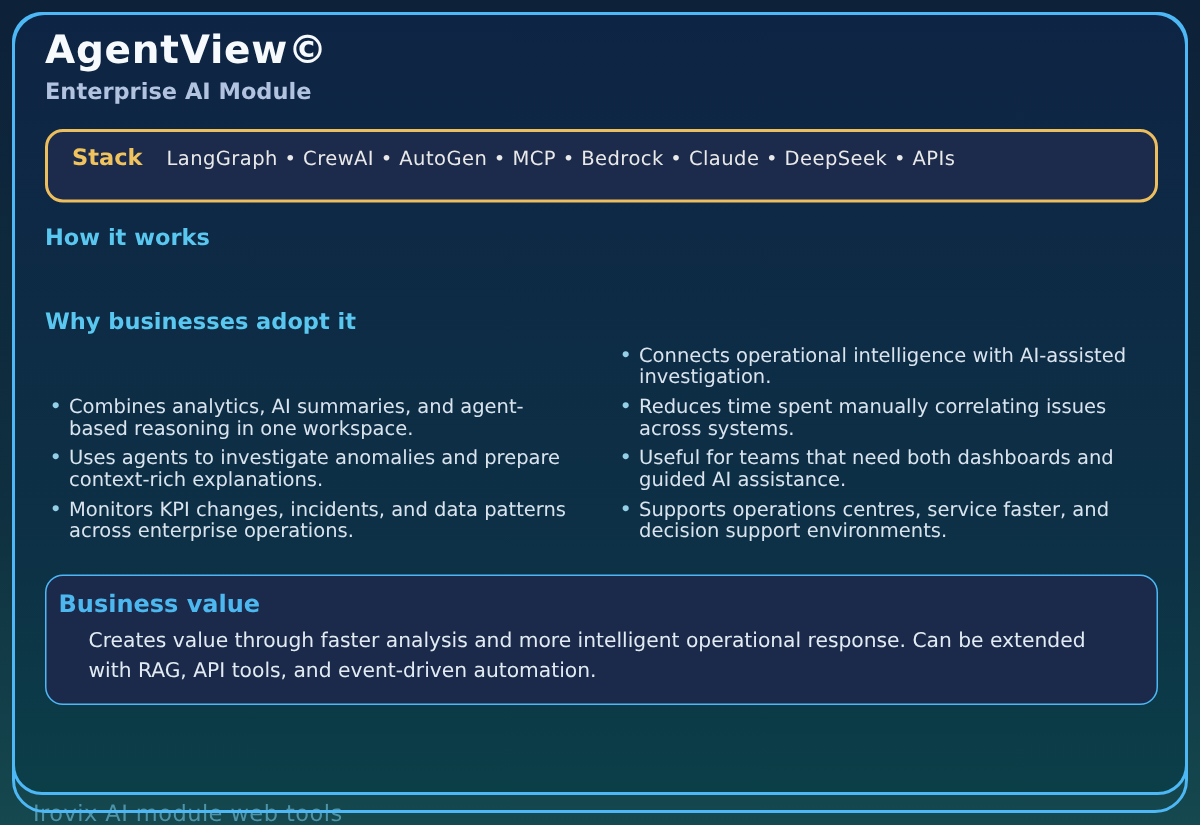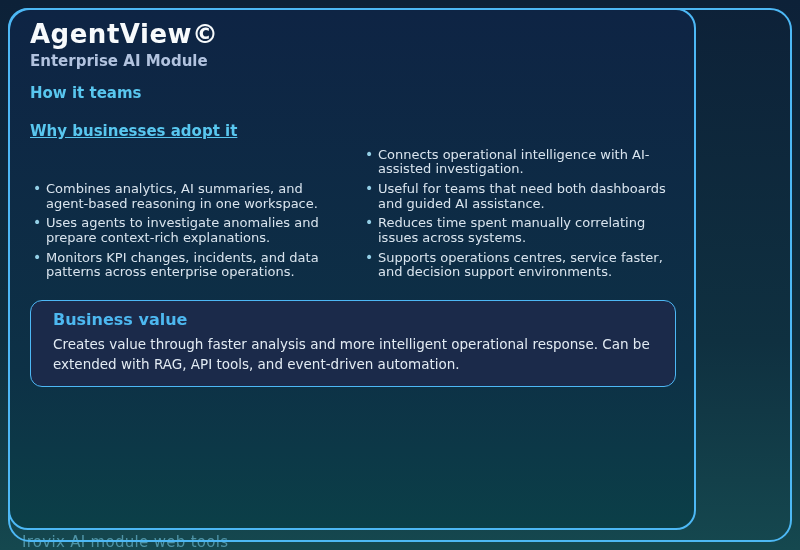--- a/index.html
+++ b/index.html
@@ -13,21 +13,21 @@
   
   .outer-frame {
     position: absolute; left: 8px; top: 8px;
     width: 784px; height: 534px; box-sizing: border-box;
     border: 2px solid #4db8f5; border-radius: 22px;
     pointer-events: none; z-index: 4;
   }
 
   .card {
     position: absolute; left: 8px; top: 8px;
-    width: 688px; height: 522px; box-sizing: border-box;
+    width: 784px; height: 522px; box-sizing: border-box;
     border: 2px solid #4db8f5; border-radius: 20px;
     background: linear-gradient(180deg, #0e2444 0%, #0d3146 70%, #0b3f48 100%);
     padding: 8px 18px 8px 12px; z-index: 1;
   }
 
   .title {
     margin: 2px 0 0 8px;
     font-size: 26px; font-weight: bold; color: #f7fafc;
     letter-spacing: 0.5px; line-height: 1.1;
   }
@@ -70,73 +70,77 @@
     width: 7px; height: 4px; background: #eebc5e;
   }
   .flow-arrow::after {
     content: ""; position: absolute; left: 7px; top: 0;
     width: 0; height: 0;
     border-left: 6px solid #eebc5e;
     border-top: 5px solid transparent;
     border-bottom: 5px solid transparent;
   }
 
-  .why-heading { margin-top: 20px; text-decoration: underline; }
+  .why-heading { margin-top: 38px; }
 
   .columns { display: flex; gap: 26px; margin: 0 6px 0 10px; align-items: flex-end; }
   .columns ul { list-style: none; margin: 0; padding: 0; flex: 1; }
   .columns li {
     position: relative; padding-left: 14px; margin-bottom: 5px;
     font-size: 13px; line-height: 1.13; color: #d9e4ee;
   }
   .columns li::before {
     content: "\2022"; position: absolute; left: 1px; top: -1px;
     color: #93cfe6; font-size: 14px;
   }
 
   .bv-box {
     margin: 15px 0 0 8px;
     background: #1b2a4a;
     border: 1px solid #4db8f5; border-radius: 12px;
-    padding: 9px 16px 12px 22px; box-sizing: border-box;
+    padding: 9px 16px 12px 8px; box-sizing: border-box;
   }
   .bv-heading { font-size: 16px; font-weight: bold; color: #4db8f0; }
   .bv-text {
-    margin-top: 6px; font-size: 13.5px; line-height: 1.45; color: #e2ebf3;
+    margin-top: 6px; font-size: 13.5px; line-height: 1.45; color: #e2ebf3; margin-left: 20px;
   }
 
   .footer-caption {
     position: absolute; left: 22px; top: 533px; z-index: 3;
     font-size: 15px; color: #4e93a6; letter-spacing: 0.3px;
   }
 </style>
 </head>
 <body>
 
 <div class="card">
 
   <div class="title">AgentView©</div>
   <div class="subtitle">Enterprise AI Module</div>
 
+  <div class="stack-box">
+    <span class="stack-label">Stack</span>
+    <span class="stack-items">LangGraph • CrewAI • AutoGen • MCP • Bedrock • Claude • DeepSeek • APIs</span>
+  </div>
 
-  <div class="section-heading">How it teams</div>
+  <div class="section-heading">How it works</div>
 
 
   <div class="section-heading why-heading">Why businesses adopt it</div>
 
   <div class="columns">
     <ul>
       <li>Combines analytics, AI summaries, and agent-based reasoning in one workspace.</li>
       <li>Uses agents to investigate anomalies and prepare context-rich explanations.</li>
       <li>Monitors KPI changes, incidents, and data patterns across enterprise operations.</li>
     </ul>
     <ul>
       <li>Connects operational intelligence with AI-assisted investigation.</li>
+      <li>Reduces time spent manually correlating issues across systems.</li>
       <li>Useful for teams that need both dashboards and guided AI assistance.</li>
-      <li>Reduces time spent manually correlating issues across systems.</li>
       <li>Supports operations centres, service faster, and decision support environments.</li>
     </ul>
   </div>
 
   <div class="bv-box">
     <div class="bv-heading">Business value</div>
     <div class="bv-text">Creates value through faster analysis and more intelligent operational response. Can be extended with RAG, API tools, and event-driven automation.</div>
   </div>
 
 </div>

